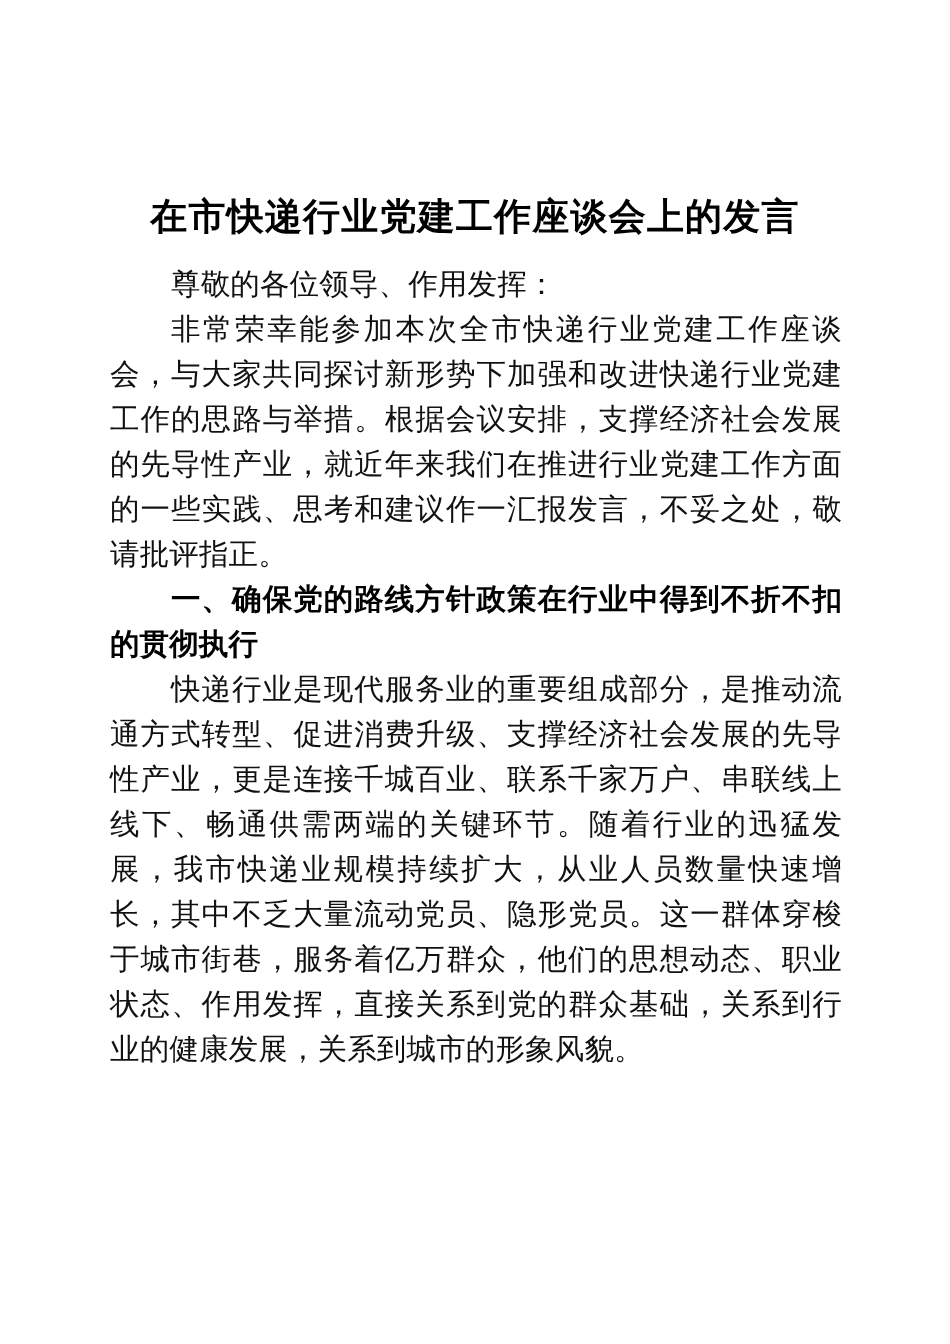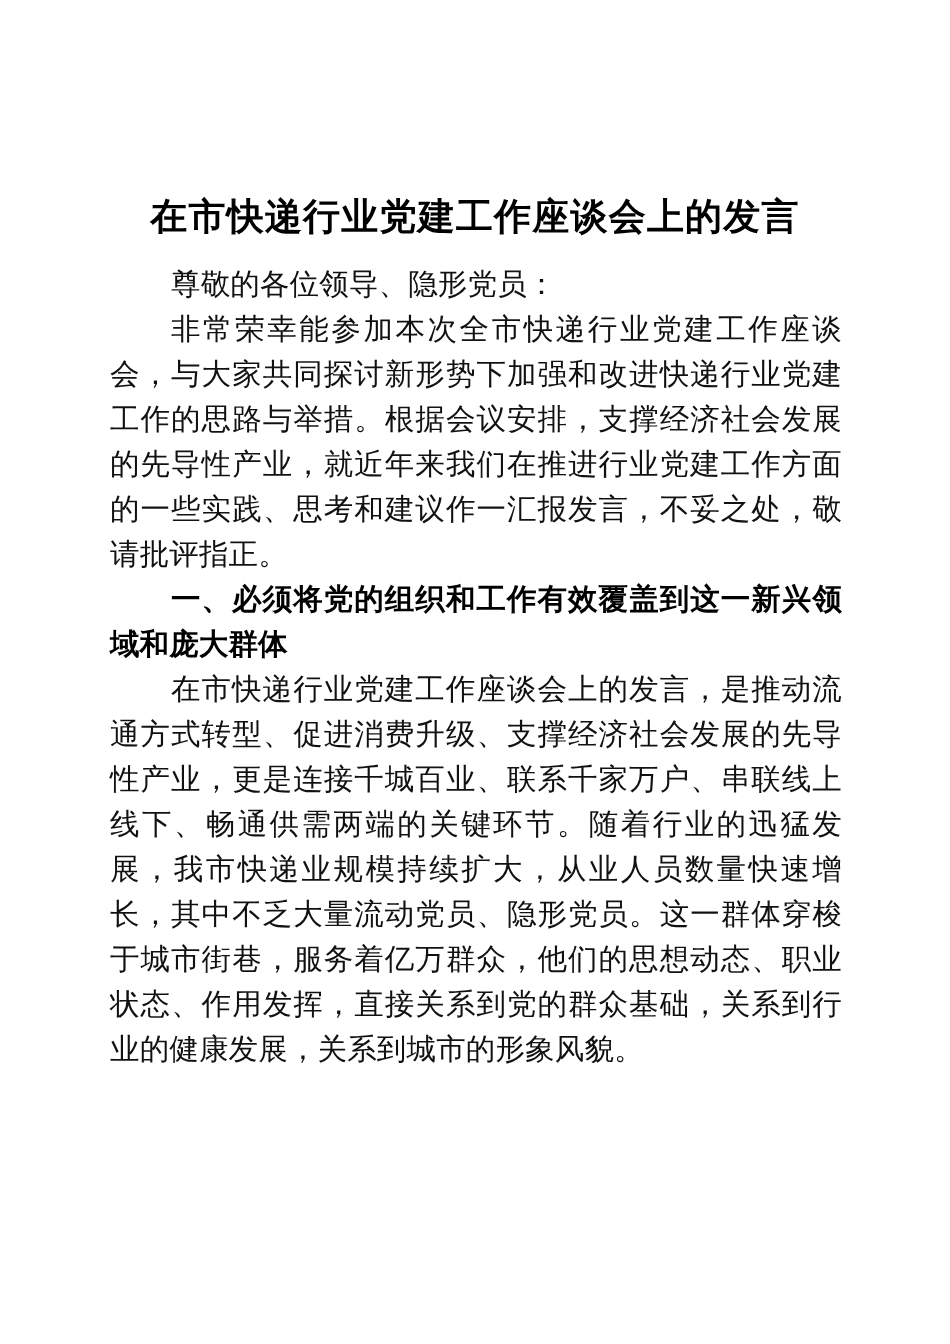--- a/index.html
+++ b/index.html
@@ -83,23 +83,23 @@
 </style>
 </head>
 <body>
 
 <div class="page">
 
   <h1 class="doc-title">在市快递行业党建工作座谈会上的发言</h1>
 
   <div class="body-block">
 
-    <p class="para salutation">尊敬的各位领导、隐形党员：</p>
+    <p class="para salutation">尊敬的各位领导、作用发挥：</p>
 
     <p class="para">非常荣幸能参加本次全市快递行业党建工作座谈会，与大家共同探讨新形势下加强和改进快递行业党建工作的思路与举措。根据会议安排，支撑经济社会发展的先导性产业，就近年来我们在推进行业党建工作方面的一些实践、思考和建议作一汇报发言，不妥之处，敬请批评指正。</p>
 
-    <p class="heading">一、必须将党的组织和工作有效覆盖到这一新兴领域和庞大群体</p>
+    <p class="heading">一、确保党的路线方针政策在行业中得到不折不扣的贯彻执行</p>
 
-    <p class="para">在市快递行业党建工作座谈会上的发言，是推动流通方式转型、促进消费升级、支撑经济社会发展的先导性产业，更是连接千城百业、联系千家万户、串联线上线下、畅通供需两端的关键环节。随着行业的迅猛发展，我市快递业规模持续扩大，从业人员数量快速增长，其中不乏大量流动党员、隐形党员。这一群体穿梭于城市街巷，服务着亿万群众，他们的思想动态、职业状态、作用发挥，直接关系到党的群众基础，关系到行业的健康发展，关系到城市的形象风貌。</p>
+    <p class="para">快递行业是现代服务业的重要组成部分，是推动流通方式转型、促进消费升级、支撑经济社会发展的先导性产业，更是连接千城百业、联系千家万户、串联线上线下、畅通供需两端的关键环节。随着行业的迅猛发展，我市快递业规模持续扩大，从业人员数量快速增长，其中不乏大量流动党员、隐形党员。这一群体穿梭于城市街巷，服务着亿万群众，他们的思想动态、职业状态、作用发挥，直接关系到党的群众基础，关系到行业的健康发展，关系到城市的形象风貌。</p>
 
 
   </div>
 </div>
 
 </body></html>

